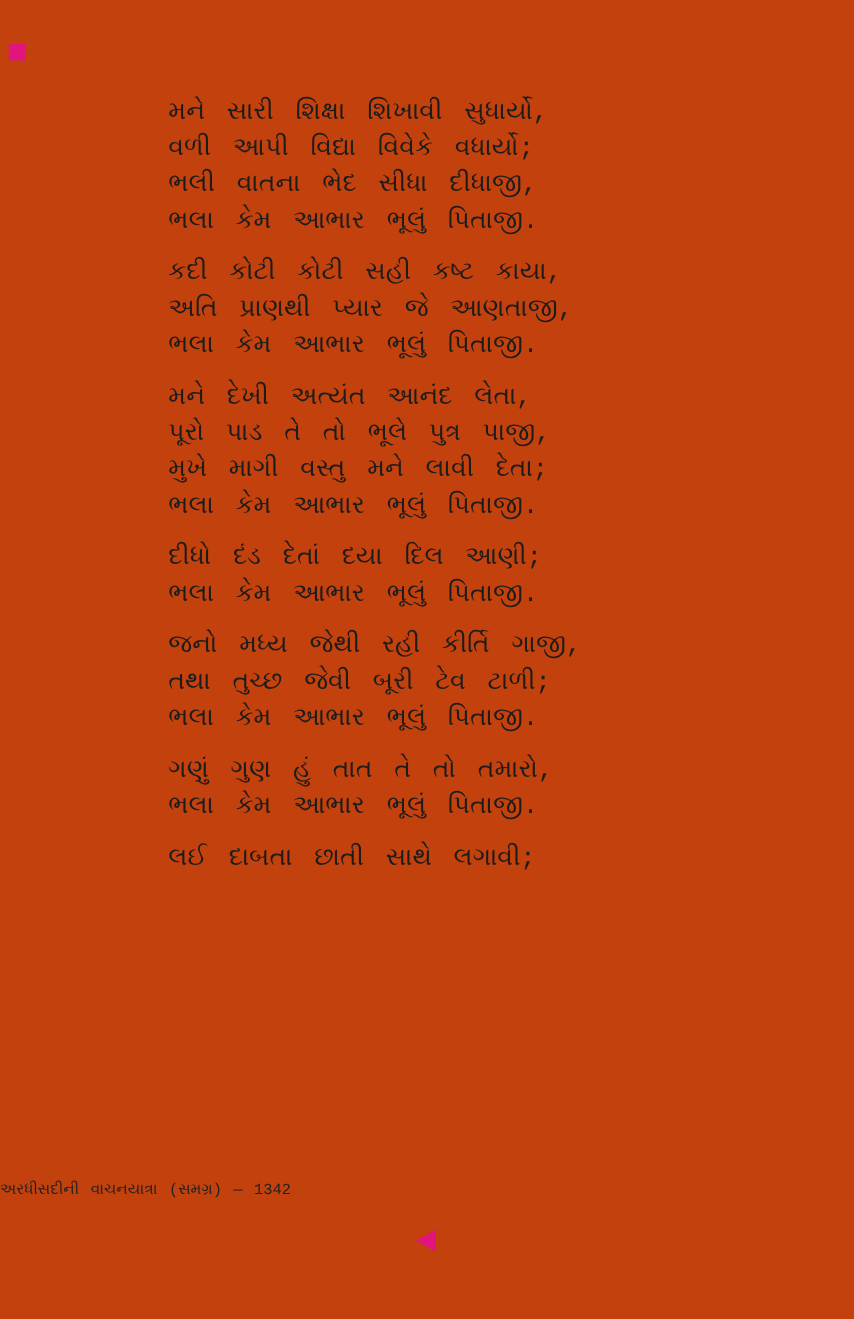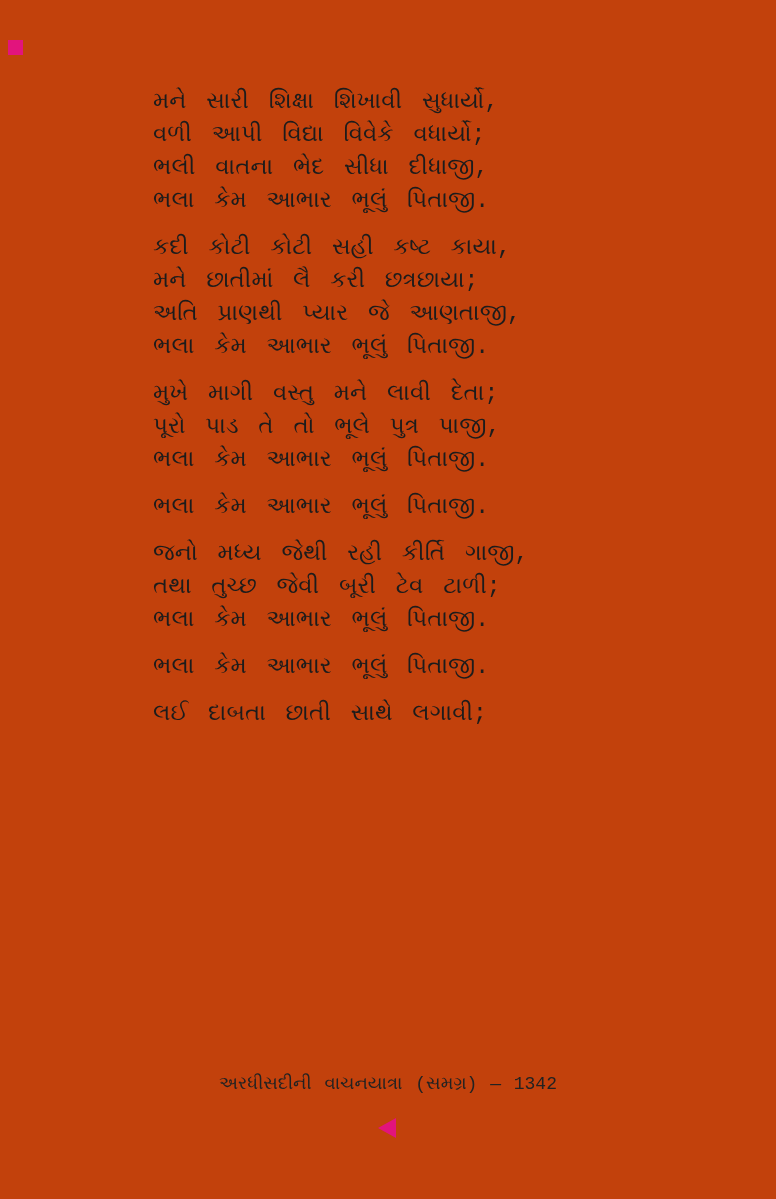--- a/index.html
+++ b/index.html
@@ -38,22 +38,21 @@
     line-height: 33px;
     white-space: nowrap;
     word-spacing: 6px;
     color: #1c1c1c;
   }
   #footer {
     position: absolute;
     left: 0;
     top: 1074px;
     width: 776px;
-    text-align: center;
-    font-size: 18px;
+    font-size: 14px;
     color: #222222;
     word-spacing: 2px;
   }
   #prev-triangle {
     position: absolute;
     left: 378px;
     top: 1118px;
     width: 0;
     height: 0;
     border-top: 10px solid transparent;
@@ -70,38 +69,40 @@
 
   <div id="poem">
       <div class="stanza">
         <p class="poem-line">મને સારી શિક્ષા શિખાવી સુધાર્યો,</p>
         <p class="poem-line">વળી આપી વિદ્યા વિવેકે વધાર્યો;</p>
         <p class="poem-line">ભલી વાતના ભેદ સીધા દીધાજી,</p>
         <p class="poem-line">ભલા કેમ આભાર ભૂલું પિતાજી.</p>
       </div>
       <div class="stanza">
         <p class="poem-line">કદી કોટી કોટી સહી કષ્ટ કાયા,</p>
-        <p class="poem-line">મને છાતીમાં લૈ કરી છત્રછાયા;</p>
         <p class="poem-line">અતિ પ્રાણથી પ્યાર જે આણતાજી,</p>
         <p class="poem-line">ભલા કેમ આભાર ભૂલું પિતાજી.</p>
       </div>
       <div class="stanza">
+        <p class="poem-line">મને દેખી અત્યંત આનંદ લેતા,</p>
+        <p class="poem-line">પૂરો પાડ તે તો ભૂલે પુત્ર પાજી,</p>
         <p class="poem-line">મુખે માગી વસ્તુ મને લાવી દેતા;</p>
-        <p class="poem-line">પૂરો પાડ તે તો ભૂલે પુત્ર પાજી,</p>
         <p class="poem-line">ભલા કેમ આભાર ભૂલું પિતાજી.</p>
       </div>
       <div class="stanza">
+        <p class="poem-line">દીધો દંડ દેતાં દયા દિલ આણી;</p>
         <p class="poem-line">ભલા કેમ આભાર ભૂલું પિતાજી.</p>
       </div>
       <div class="stanza">
         <p class="poem-line">જનો મધ્ય જેથી રહી કીર્તિ ગાજી,</p>
         <p class="poem-line">તથા તુચ્છ જેવી બૂરી ટેવ ટાળી;</p>
         <p class="poem-line">ભલા કેમ આભાર ભૂલું પિતાજી.</p>
       </div>
       <div class="stanza">
+        <p class="poem-line">ગણું ગુણ હું તાત તે તો તમારો,</p>
         <p class="poem-line">ભલા કેમ આભાર ભૂલું પિતાજી.</p>
       </div>
       <div class="stanza">
         <p class="poem-line">લઈ દાબતા છાતી સાથે લગાવી;</p>
       </div>
     </div>
 
   <div id="footer">અરધીસદીની વાચનયાત્રા (સમગ્ર) — 1342</div>
 
   <div id="prev-triangle" style="border-right: 18px solid rgb(226, 20, 125);"></div>

